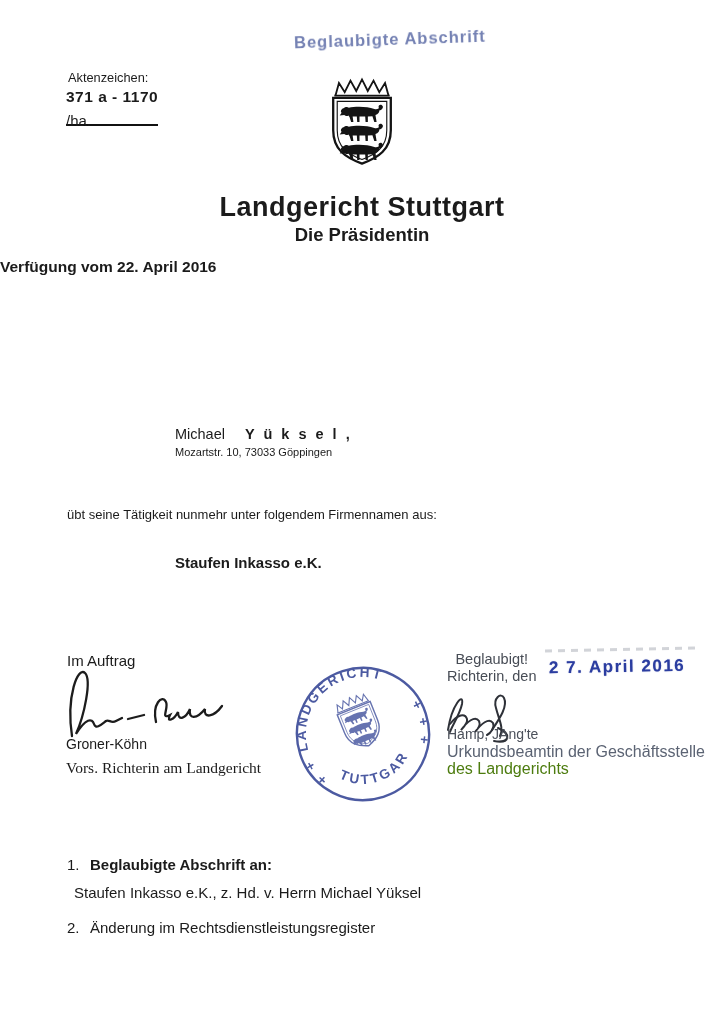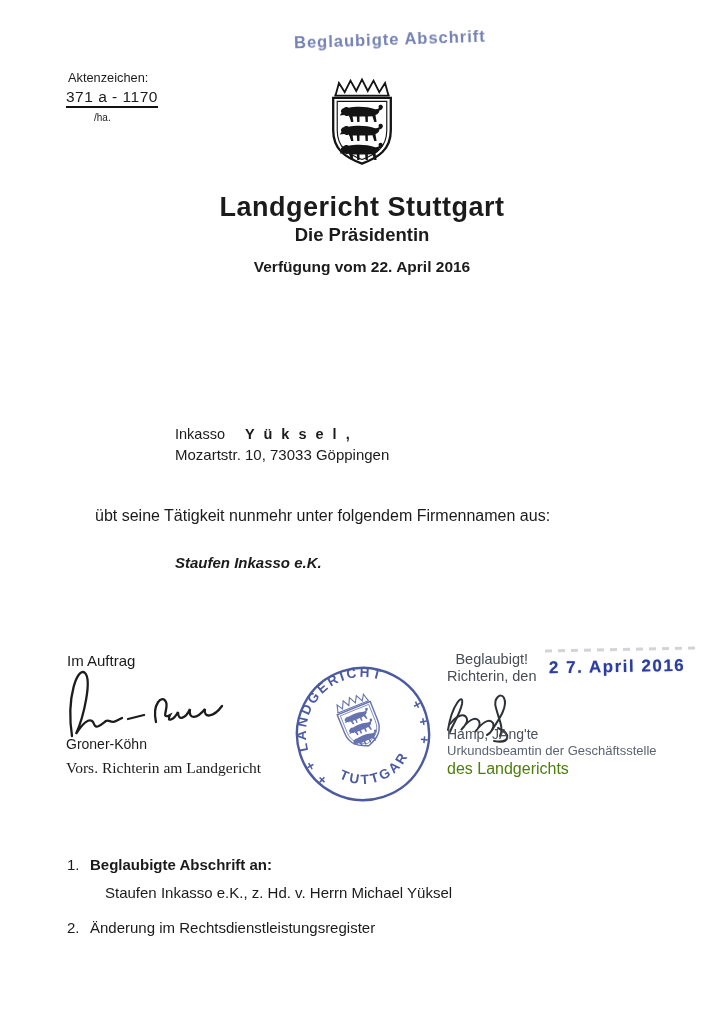--- a/index.html
+++ b/index.html
@@ -16,60 +16,60 @@
     color:rgba(62,80,150,0.72);filter:blur(0.7px);
     transform:rotate(-2deg);font-weight:600;
   }
   .smudge-top-right{
     left:545px;top:648px;width:150px;height:3px;opacity:.55;
     background:repeating-linear-gradient(90deg,rgba(118,124,138,.6) 0 7px,transparent 7px 13px);
     transform:rotate(-1.2deg);
   }
   
   .file-label{left:68px;top:70px;font-size:12.8px;}
-  .file-number{left:66px;top:88px;font-size:15.5px;font-weight:normal;letter-spacing:.5px;
-    border-bottom:2.2px solid #111;padding-bottom:0;}
-  .file-suffix{left:66px;top:112px;font-size:10px;margin-left:28px;}
+  .file-number{left:66px;top:88px;font-size:15.5px;font-weight:bold;letter-spacing:.5px;
+    border-bottom:2.2px solid #111;padding-bottom:18px;}
+  .file-suffix{left:66px;top:112px;font-size:15px;}
   
   .crest{left:318px;top:76px;}
   
   .court-title{left:0;top:192px;width:724px;text-align:center;font-size:27px;font-weight:bold;letter-spacing:.5px;}
   .dept-title{left:0;top:224px;width:724px;text-align:center;font-size:18.5px;font-weight:bold;}
-  .subject{left:0;top:258px;width:724px;text-align:center;font-size:15.5px;font-weight:bold;}
+  .subject{left:0;top:258px;width:724px;text-align:left;font-size:15.5px;font-weight:bold;}
   
   .intro{left:67px;top:377px;font-size:14.5px;}
   .person{left:175px;top:426px;font-size:14.5px;}
   .person .spaced{font-weight:bold;letter-spacing:2.5px;margin-left:20px;}
-  .address{left:175px;top:446px;font-size:15px;}
-  .continuation{left:67px;top:507px;font-size:16px;margin-left:28px;}
-  .company{left:175px;top:554px;font-size:15px;font-weight:bold;font-style:italic;}
+  .address{left:175px;top:446px;font-size:11px;}
+  .continuation{left:67px;top:507px;font-size:13px;}
+  .company{left:175px;top:554px;font-size:15px;font-weight:bold;}
   
   .preamble{left:67px;top:652px;font-size:15px;}
   .judge-sig{left:56px;top:660px;}
   .judge-name{left:66px;top:736px;font-size:14px;}
   .judge-title{left:66px;top:759px;font-size:15.5px;font-family:Liberation Serif, serif;}
   
   .seal{left:288px;top:655px;}
   
   .cert-lines{left:447px;top:651px;font-size:14.5px;line-height:17px;color:#474c55;text-align:center;}
   .date-stamp{
     left:549px;top:657px;font-size:17px;font-weight:bold;letter-spacing:1.5px;
     color:#2b3da0;transform:rotate(-1deg);
     text-shadow:0 0 1px rgba(43,61,160,.55);
   }
   .clerk-sig{left:438px;top:686px;}
   .clerk-name{left:447px;top:726px;font-size:14px;color:#4b505a;}
-  .clerk-role1{left:447px;top:743px;font-size:13px;color:#5b6373;}
+  .clerk-role1{left:447px;top:743px;font-size:16px;color:#5b6373;}
   .clerk-role2{left:447px;top:760px;font-size:16px;color:#4d7c0f;}
   
   .dist-row{font-size:15px;display:flex;}
   .dist-num{width:23px;flex:0 0 23px;}
   .d0{left:67px;top:856px;}
   .d0 .dist-label{font-weight:bold;}
-  .d0-detail{left:105px;top:884px;font-size:15px;}
+  .d0-detail{left:74px;top:884px;font-size:15px;}
   .d1{left:67px;top:919px;}
   .hidden-defs{position:absolute;width:0;height:0;overflow:hidden;}
 </style>
 </head>
 <body>
 
 <svg class="hidden-defs" aria-hidden="true">
   <defs>
     <path id="lion" fill="currentColor" d="M6 6 C3 7 1.5 10 3.5 12 L1 15.5 L7 15 C8.5 16.5 11 16.5 12.5 15.5 L14 18 L16 24 L19 24 L18 17 L23.5 17 L24 24 L27 24 L27 17 L34.5 17 L35 24 L38 24 L38 17 L44 16.5 L46.5 24 L49.5 24 L48 15 C51.5 13.5 53.5 11.5 53 9 C57 8 59.5 4 56.5 2 C53.5 0.5 51 3 52.5 6 C50.5 7.5 48.5 7.5 46.5 7 C37 3.5 21 3.5 13 5.5 C11 3.5 8 4.5 6 6 Z"></path>
     <g id="crest">
@@ -94,21 +94,21 @@
 
   <svg class="abs crest" width="88" height="106" viewBox="0 0 76 92" style="color:#141414;">
     <use href="#crest"></use>
   </svg>
 
   <div class="abs court-title">Landgericht Stuttgart</div>
   <div class="abs dept-title">Die Präsidentin</div>
   <div class="abs subject">Verfügung vom 22. April 2016</div>
 
   <div class="abs person">
-    <span>Inkasso</span><span class="spaced">Y ü k s e l ,</span>
+    <span>Michael</span><span class="spaced">Y ü k s e l ,</span>
   </div>
   <div class="abs address">Mozartstr. 10, 73033 Göppingen</div>
   <div class="abs continuation">übt seine Tätigkeit nunmehr unter folgendem Firmennamen aus:</div>
   <div class="abs company">Staufen Inkasso e.K.</div>
 
   <div class="abs preamble">Im Auftrag</div>
 
   <svg class="abs judge-sig" width="200" height="85" viewBox="0 0 200 85">
     <g fill="none" stroke="#1c1c1c" stroke-width="2.3" stroke-linecap="round">
       <path d="M16 76 C10 36 22 6 29 13 C36 20 28 56 20 74 C30 58 36 58 38 64 C40 70 46 64 50 61 C53 59 55 64 60 61 L66 58"></path>

